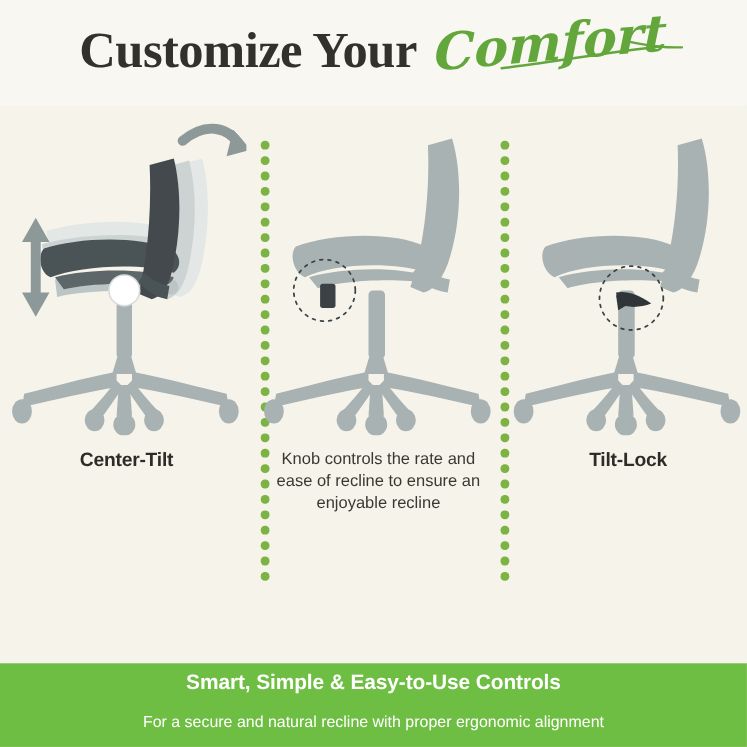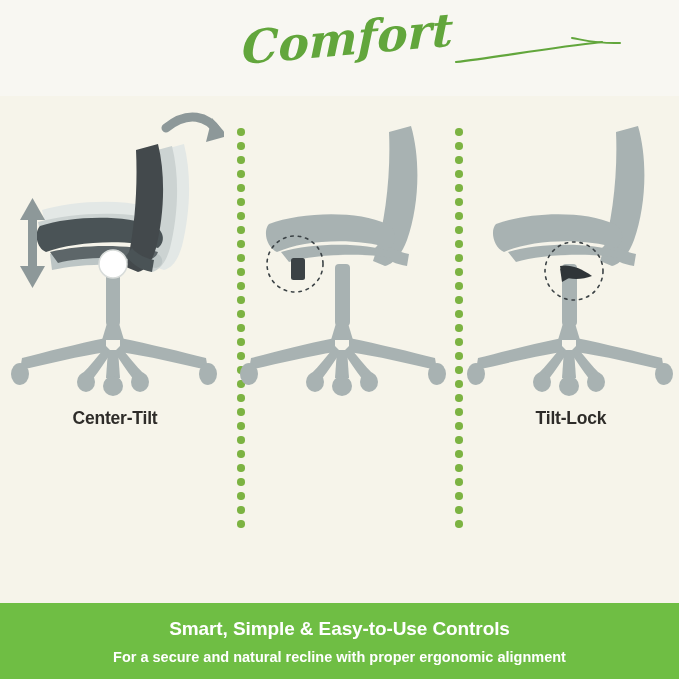--- a/index.html
+++ b/index.html
@@ -94,30 +94,31 @@
   .footer{
     position:absolute;left:0;top:603px;width:679px;height:76px;
     background:#6fbe44;
     display:flex;flex-direction:column;align-items:center;justify-content:center;
   }
   .footer-title{
     font-size:19px;font-weight:bold;color:#ffffff;margin:0 0 9px 0;
     letter-spacing:-0.1px;
   }
   .footer-sub{
-    font-size:14.5px;color:#ffffff;margin:0;font-weight:bold;
+    font-size:14.5px;color:#ffffff;margin:8px;font-weight:normal;
   }
 </style>
 </head>
 <body>
 
 <div id="root">
 
   <div class="header-band">
     <div class="title-wrap">
+      <span class="title-main">Customize Your</span>
       <span class="title-script">Comfort</span>
     </div>
     <svg class="script-flourish" viewBox="0 0 176 34">
       <path d="M4 26 C40 22, 96 12, 150 6" stroke="#62a63c" stroke-width="2.2" fill="none" stroke-linecap="round"></path>
       <path d="M120 2 C132 4, 146 8, 168 7" stroke="#62a63c" stroke-width="2" fill="none" stroke-linecap="round"></path>
     </svg>
   </div>
 
   <div class="divider div-1">
       <span class="dot" style="top: 0px; background: rgb(124, 179, 66);"></span>
@@ -268,20 +269,21 @@
 
           <g>
             <path d="M56 148 C60 146, 66 147, 68 150 L68 154 L54 154 Z" fill="#a8b2b2"></path>
             <rect x="56" y="152" width="14" height="22" rx="2.5" fill="#3b4245"></rect>
           </g>
 
           <circle cx="60" cy="158" r="28" fill="none" stroke="#3b4245" stroke-width="1.6" stroke-dasharray="2.5 5" stroke-linecap="round"></circle>
         </svg>
       </div>
       <div class="caption">
+        <p class="cap-body">Knob controls the rate and ease of recline to ensure an enjoyable recline</p>
       </div>
     </div>
 
     <div class="col col-3">
       <div class="art">
         <svg viewBox="0 0 218 290">
 
           <g>
             <path d="M102 214 L112 214 L118 234 L96 234 Z" fill="#a8b2b2"></path>
             <path d="M100 232 C70 238, 40 246, 16 252 L14 264 C42 258, 74 250, 100 246 Z" fill="#a8b2b2"></path>

